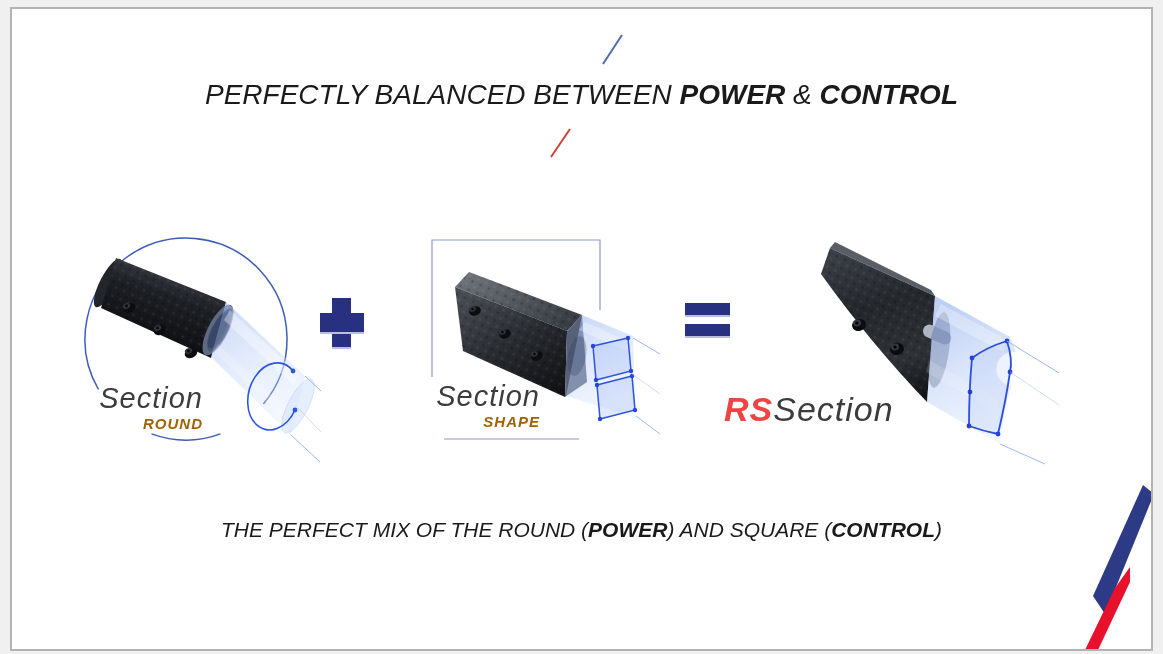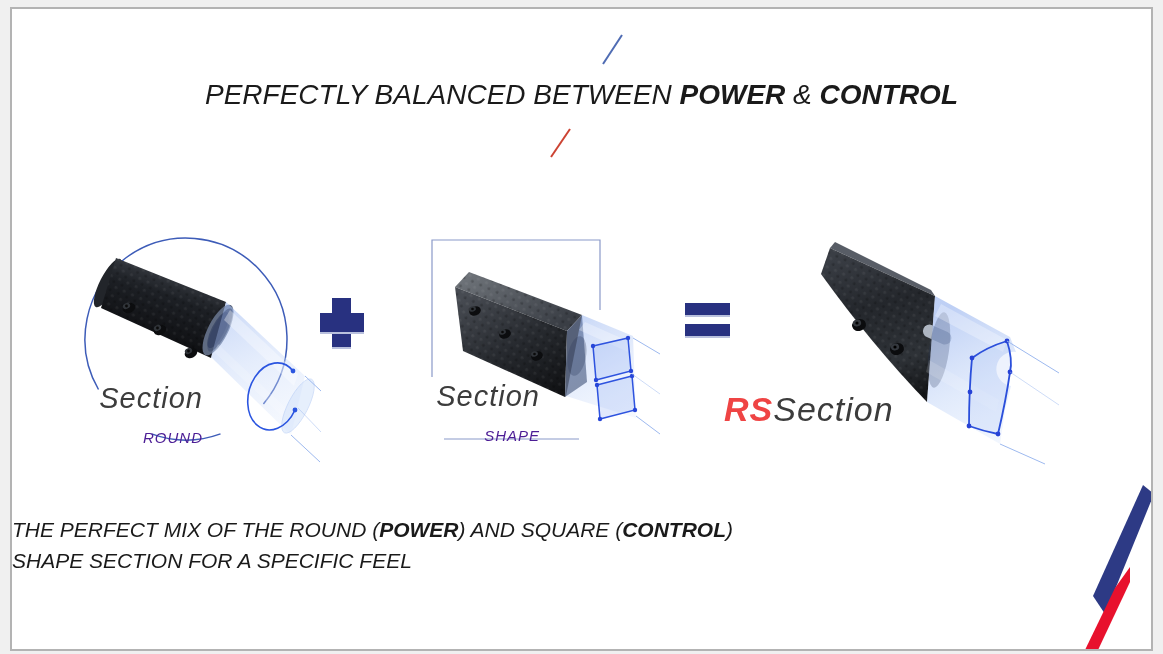--- a/index.html
+++ b/index.html
@@ -25,28 +25,28 @@
   .illus svg{display:block;}
   .op{position:absolute;}
   .plus{left:308px;top:289px;width:44px;height:50px;}
   .plus .v{position:absolute;left:12px;top:0;width:19px;height:49px;background:var(--navy);box-shadow:0 2px 0 var(--edge);}
   .plus .h{position:absolute;left:0;top:15px;width:44px;height:19px;background:var(--navy);box-shadow:0 2px 0 var(--edge);}
   .equals{left:673px;top:294px;width:45px;height:34px;}
   .equals .bar{width:45px;height:12px;background:var(--navy);box-shadow:0 2px 0 var(--edge);}
   .equals .bar + .bar{margin-top:9px;}
   .lbl{position:absolute;display:flex;flex-direction:column;align-items:flex-end;font-style:italic;}
   .lbl .sec{font-size:29px;font-weight:400;color:var(--gray_label);letter-spacing:1px;line-height:30px;}
-  .lbl .sub{font-size:15px;font-weight:400;color:#4c1d95;letter-spacing:1px;line-height:17px;margin-top:16px;}
+  .lbl .sub{font-size:15px;font-weight:700;color:#a16207;letter-spacing:1px;line-height:17px;margin-top:2px;}
   .lbl-round{left:75px;top:374px;width:116px;}
   .lbl-square{left:417px;top:372px;width:111px;}
   .lbl-rs{position:absolute;left:712px;top:381px;font-style:italic;font-size:34px;white-space:nowrap;letter-spacing:1px;}
   .lbl-rs b{font-weight:800;color:#ef4444;}
   .lbl-rs span{font-weight:400;color:var(--gray_label);}
   .caption{
-    position:absolute;left:0;right:0;top:505px;text-align:left;
+    position:absolute;left:0;right:0;top:505px;text-align:center;
     font-style:italic;font-size:21px;line-height:31px;color:var(--text);
   }
   .caption b{font-weight:800;}
 </style>
 </head>
 <body>
 
 <div class="stage">
   <div class="page">
 
@@ -283,17 +283,16 @@
       <span class="sub">ROUND</span>
     </div>
     <div class="lbl lbl-square">
       <span class="sec">Section</span>
       <span class="sub">SHAPE</span>
     </div>
     <div class="lbl-rs"><b>RS</b><span>Section</span></div>
 
     <div class="caption">
       <div><span>THE PERFECT MIX OF THE ROUND (</span><b>POWER</b><span>) AND SQUARE (</span><b>CONTROL</b><span>)</span></div>
-      <div>SHAPE SECTION FOR A SPECIFIC FEEL</div>
     </div>
 
   </div>
 </div>
 
 </body></html>

